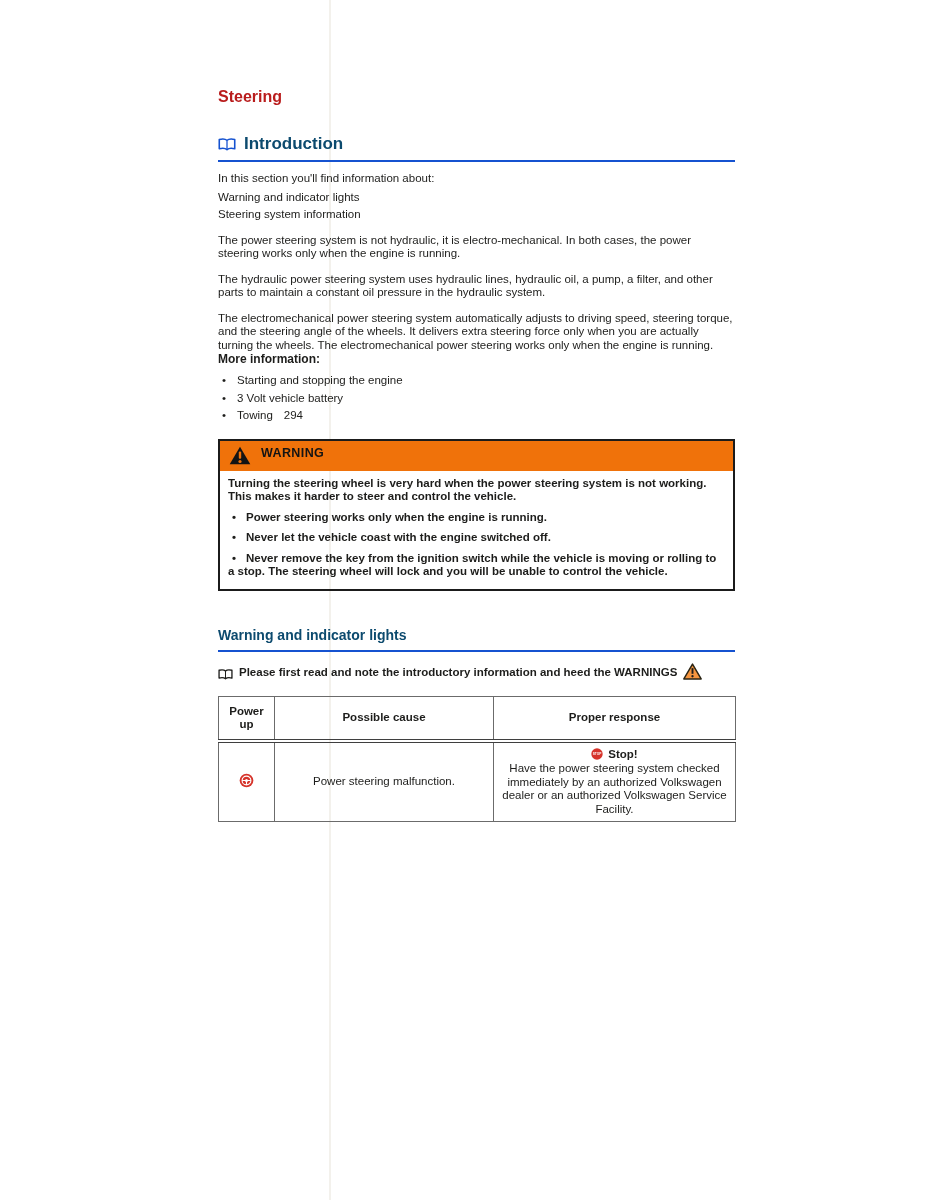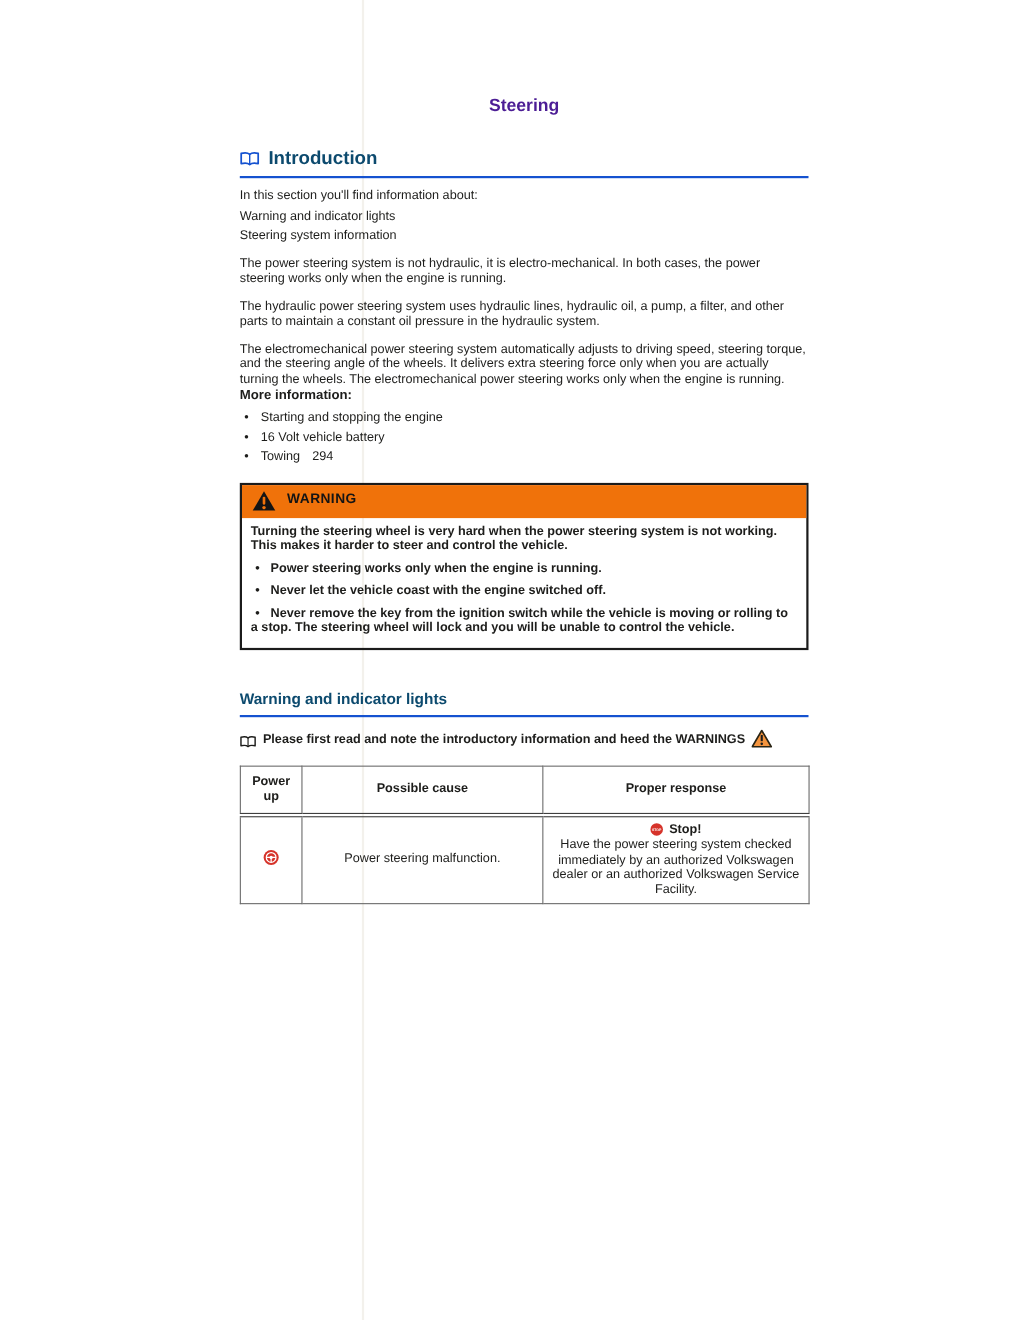--- a/index.html
+++ b/index.html
@@ -2,21 +2,21 @@
 <html><head>
 <meta charset="utf-8">
 <style>
   * { margin:0; padding:0; box-sizing:border-box; }
   html,body { background:#ffffff; }
   body { font-family:"Liberation Sans", sans-serif; color:#1d1d1b; }
   .page { position:relative; width:927px; height:1200px; background:#ffffff; overflow:hidden; }
   .scan-line { position:absolute; left:329px; top:0; width:2px; height:1200px; background:#f3f1ec; }
   .content { position:absolute; left:218px; top:88px; width:517px; }
 
-  .page-title { font-size:16px; font-weight:bold; color:#4c1d95;text-align:center; }
+  .page-title { font-size:16px; font-weight:bold; color:#b91c1c; }
 
   .section-heading { display:flex; align-items:center; gap:8px; color:#0c4a6e; font-weight:bold;
                      border-bottom:2px solid #1552d0; }
   .section-heading.lg { margin-top:28px; font-size:17px; padding-bottom:6px; }
   .section-heading.md { margin-top:36px; font-size:14px; padding-bottom:7px; }
   .icon { display:inline-flex; align-items:center; flex:0 0 auto; }
 
   .lead   { margin-top:10px; font-size:11.5px; line-height:13.5px; }
   .topic  { margin-top:5px;  font-size:11.5px; line-height:13.5px; }
   .topic + .topic { margin-top:4px; }
@@ -79,21 +79,21 @@
 
     <p class="more-heading">More information:</p>
     <ul class="ref-list">
       <li>
         <span class="bullet">•</span>
         <span>Starting and stopping the engine</span>
         <span class="pageref"></span>
       </li>
       <li>
         <span class="bullet">•</span>
-        <span>16 Volt vehicle battery</span>
+        <span>3 Volt vehicle battery</span>
         <span class="pageref"></span>
       </li>
       <li>
         <span class="bullet">•</span>
         <span>Towing</span>
         <span class="pageref">294</span>
       </li>
     </ul>
 
     <div class="warning-box">

